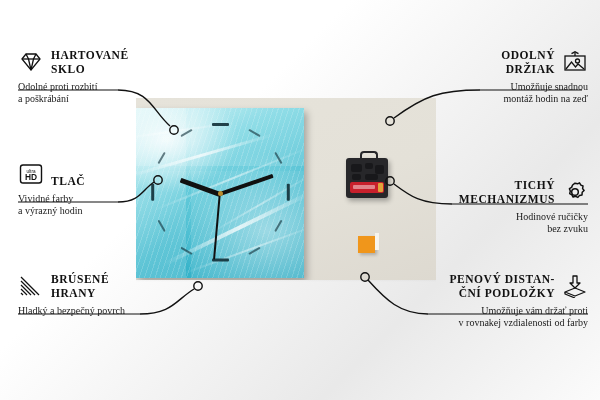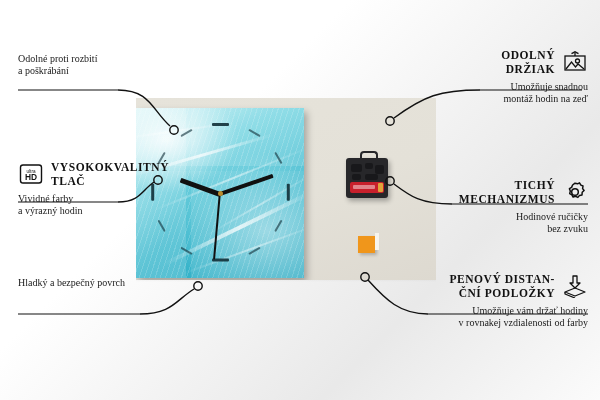--- a/index.html
+++ b/index.html
@@ -162,47 +162,80 @@
     <line class="rule" x1="452" y1="204" x2="588" y2="204"></line>
     <path d="M452,204 C420,204 410,196 394,184"></path>
     <circle cx="390" cy="181" r="4.2"></circle>
 
     <line class="rule" x1="428" y1="314" x2="588" y2="314"></line>
     <path d="M428,314 C400,314 386,300 368,280"></path>
     <circle cx="365" cy="277" r="4.2"></circle>
   </svg>
 
   <div class="feat left f1">
+    <div class="head">
+      <span class="ic">
+        <svg viewBox="0 0 26 24">
+            <g fill="none" stroke="currentColor" stroke-width="1.3">
+          <path d="M4 9 L8 4 H18 L22 9 L13 20 Z"></path>
+          <path d="M4 9 H22"></path>
+              <path d="M8 4 L10.5 9 L13 20"></path>
+              <path d="M18 4 L15.5 9 L13 20"></path>
+        </g>
+          </svg>
+      </span>
+      <span class="title">
+        <span>HARTOVANÉ</span><br>
+        <span>SKLO</span>
+      </span>
+    </div>
     <div class="desc">
       <span>Odolné proti rozbití</span><br>
       <span>a poškrábání</span>
     </div>
   </div>
 
   <div class="feat left f2">
     <div class="head">
       <span class="ic">
         <svg viewBox="0 0 26 24">
           <rect x="2.5" y="3" width="21" height="18" rx="2.5" fill="none" stroke="currentColor" stroke-width="1.4"></rect>
           <text x="13" y="10.5" font-family="Liberation Sans, sans-serif" font-size="4.6" text-anchor="middle" fill="currentColor">ultra</text>
           <text x="13" y="18.4" font-family="Liberation Sans, sans-serif" font-size="8.4" font-weight="bold" text-anchor="middle" fill="currentColor">HD</text>
         </svg>
       </span>
       <span class="title">
-        <span>VYSOKOKVALITNÝ</span><br>
+        <br>
         <span>TLAČ</span>
       </span>
     </div>
     <div class="desc">
       <span>Vividné farby</span><br>
       <span>a výrazný hodin</span>
     </div>
   </div>
 
   <div class="feat left f3">
+    <div class="head">
+      <span class="ic">
+        <svg viewBox="0 0 26 24">
+            <g stroke="currentColor" stroke-width="1.25">
+          <path d="M3 3 L21 21"></path>
+              <path d="M3 7 L17 21"></path>
+              <path d="M3 11 L13 21"></path>
+          <path d="M3 15 L9 21"></path>
+              <path d="M3 19 L5 21"></path>
+        </g>
+          </svg>
+      </span>
+      <span class="title">
+        <span>BRÚSENÉ</span><br>
+        <span>HRANY</span>
+      </span>
+    </div>
     <div class="desc">
       <span>Hladký a bezpečný povrch</span>
     </div>
   </div>
 
   <div class="feat right r1">
     <div class="head">
       <span class="title">
         <span>ODOLNÝ</span><br>
         <span>DRŽIAK</span>
@@ -256,18 +289,18 @@
         <svg viewBox="0 0 26 24">
             <g fill="none" stroke="currentColor" stroke-width="1.3" stroke-linejoin="round">
           <path d="M11 2 H15 V9 H18 L13 14 L8 9 H11 Z"></path>
           <path d="M13 14 L3 18 L13 22 L23 18 Z"></path>
           <path d="M3 18 L3 20 L13 24"></path>
         </g>
           </svg>
       </span>
     </div>
     <div class="desc">
-      <span>Umožňuje vám držať hodiny</span><br>
+      <span>Umožňuje vám držať proti</span><br>
       <span>v rovnakej vzdialenosti od farby</span>
     </div>
   </div>
 
 </div>
 
 </body></html>

